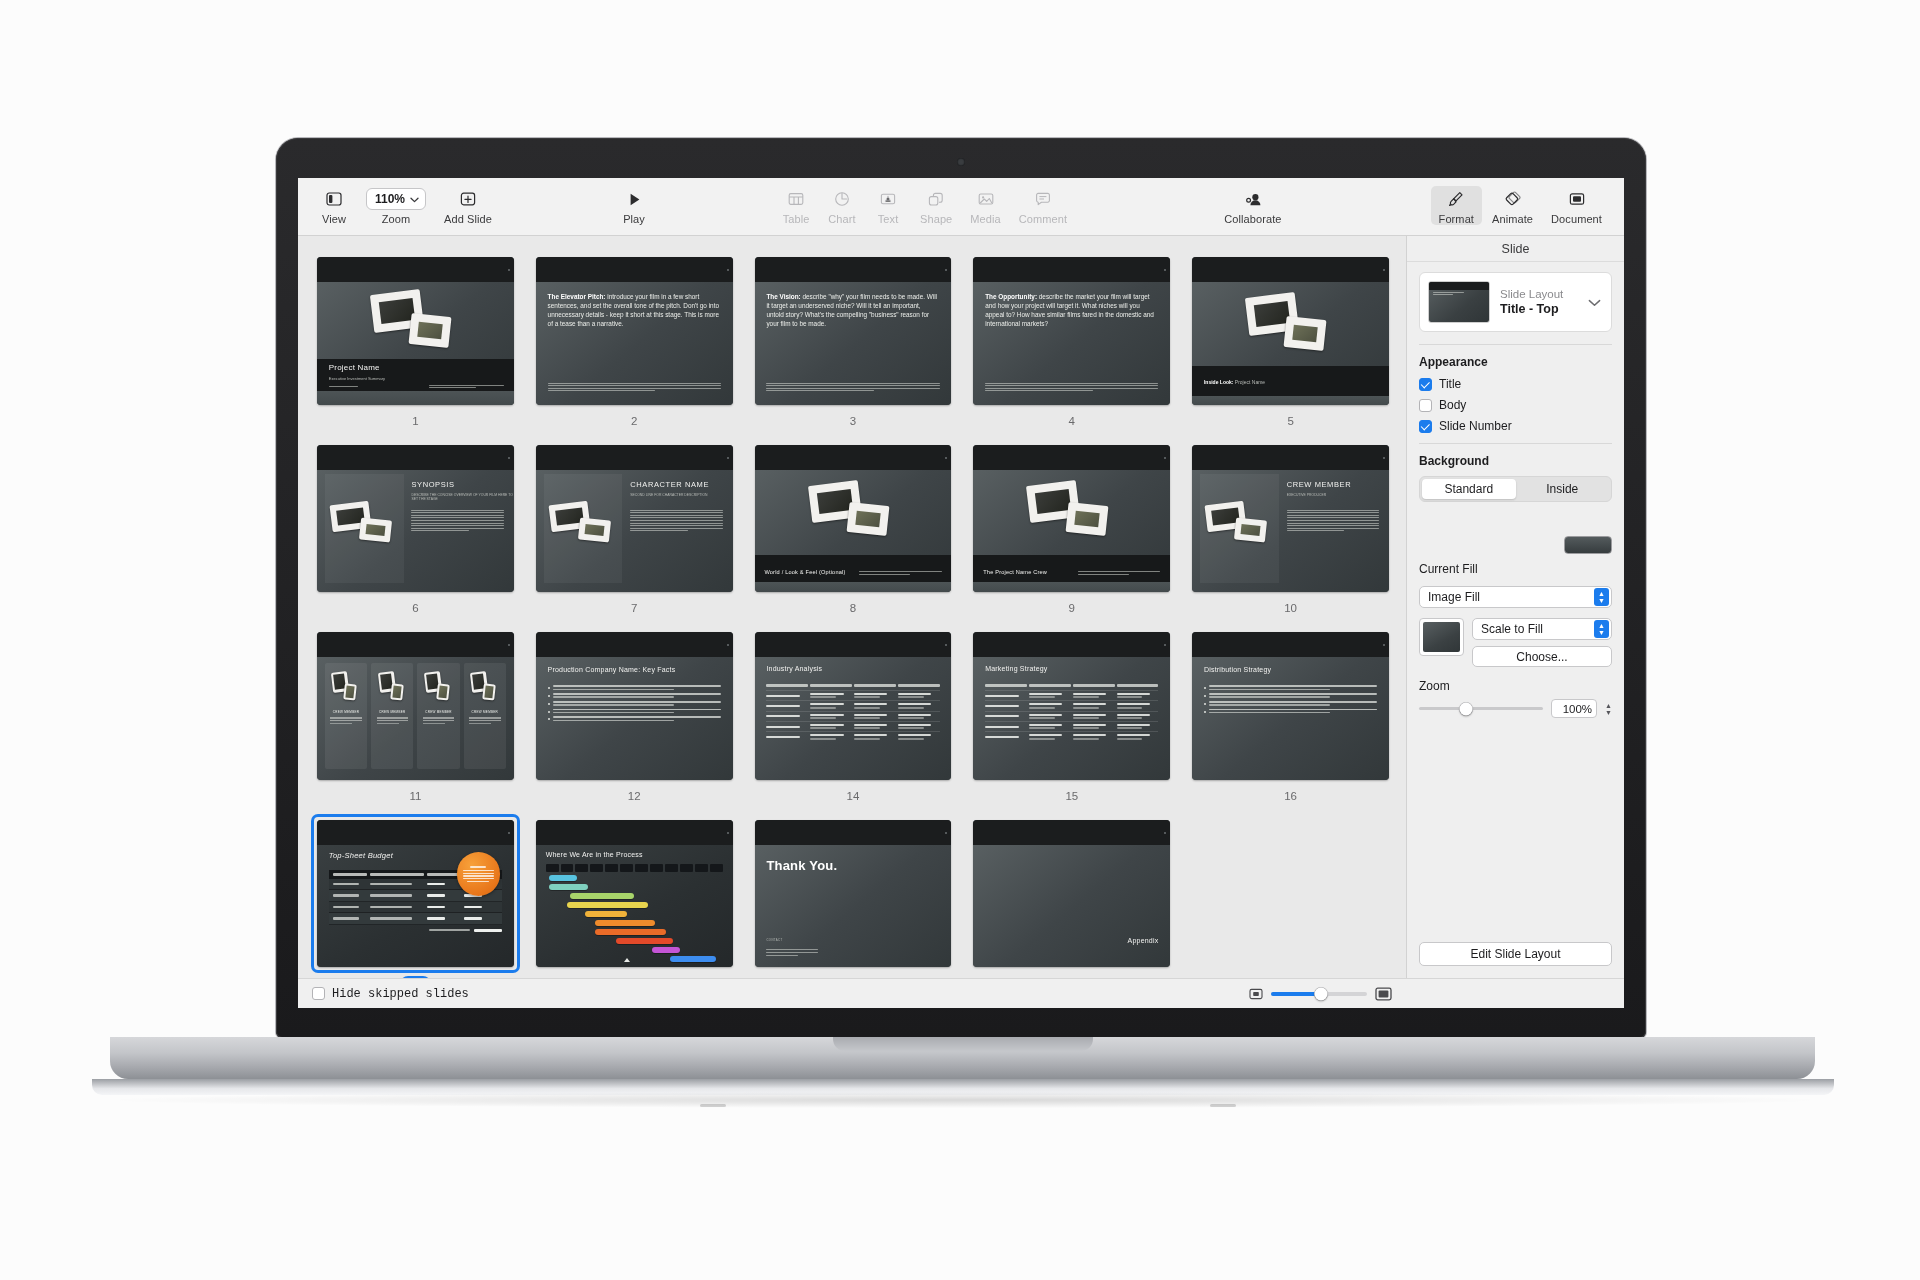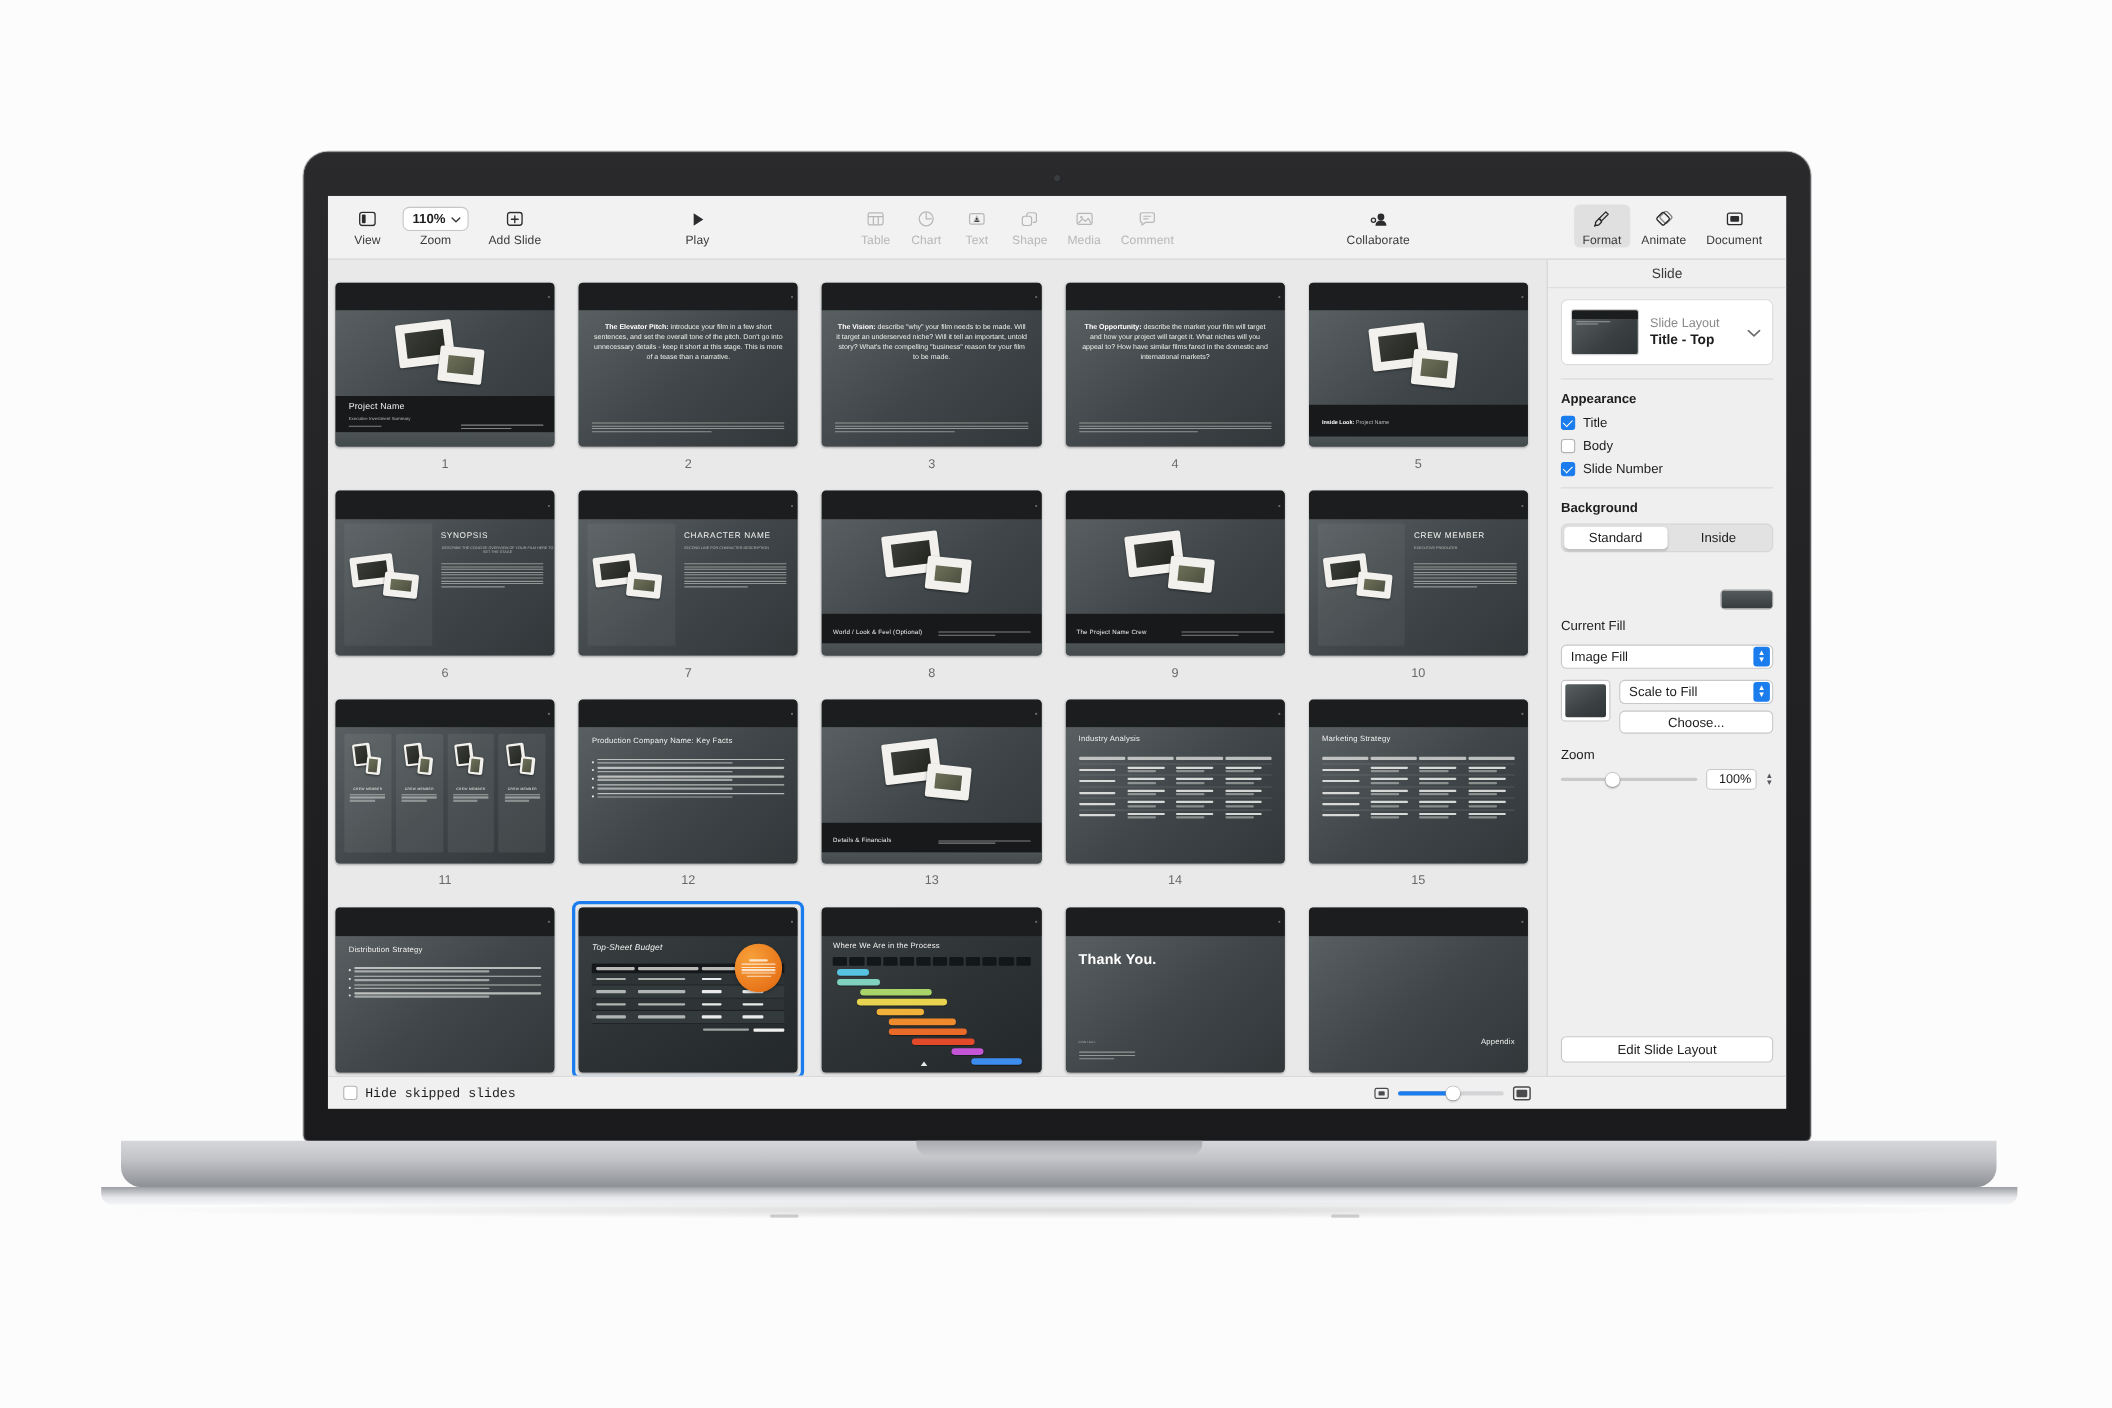--- a/index.html
+++ b/index.html
@@ -92,21 +92,21 @@
 
   
   .body-split { flex: 1; display: flex; min-height: 0; }
 
   
   .navigator {
     flex: 1; background: #e9e9e9;
     display: flex; flex-direction: column; min-width: 0;
   }
   .grid-scroll {
-    flex: 1; padding: 18px 14px 6px 4px; overflow: hidden; text-align: center;
+    flex: 1; padding: 18px 14px 6px 16px; overflow: hidden;
   }
   .slide-grid {
     display: grid;
     grid-template-columns: repeat(5, 1fr);
     gap: 14px 16px;
   }
   .slide-cell { display: flex; flex-direction: column; align-items: center; }
   .thumb-wrap {
     width: 100%; position: relative;
     border-radius: 3px; padding: 3px;
@@ -869,47 +869,20 @@
     </div>
     <div class="slide-num">12</div>
   </div>
   <div class="slide-cell">
     <div class="thumb-wrap">
       <div class="thumb">
                         <div class="sl">
                           <div class="topbar">
                             <span class="dot"></span>
                           </div>
-                          <div class="photos" style="left:28%;top:24%;width:44%;height:46%;">
-    <div class="p pa">
-                              <i></i>
-                            </div>
-                            <div class="p pb">
-                              <i></i>
-                            </div>
-                          </div>
-        <div class="lowerbar" style="bottom:7%;height:18%;"></div>
-        <div class="t-title" style="left:5%;bottom:12%;font-size:5.6px;">Details &amp; Financials</div>
-        <div class="microblock" style="right:5%;bottom:12%;width:42%;">
-                            <div class="microline"></div>
-                            <div class="microline s"></div>
-                          </div>
-        <div class="footstrip" style="height:7%;"></div>
-                        </div>
-                      </div>
-    </div>
-    <div class="slide-num">13</div>
-  </div>
-  <div class="slide-cell">
-    <div class="thumb-wrap">
-      <div class="thumb">
-                        <div class="sl">
-                          <div class="topbar">
-                            <span class="dot"></span>
-                          </div>
         <div class="t-title" style="left:6%;top:22%;font-size:7px;">Industry Analysis</div>
         <div class="tbl" style="left:6%;right:6%;top:35%;bottom:8%;">
                             <div class="hr" style="margin-bottom:3px;">
                               <span></span>
                               <span></span>
                               <span></span>
                               <span></span>
                             </div>
                             <div class="rw">
                               <span>

